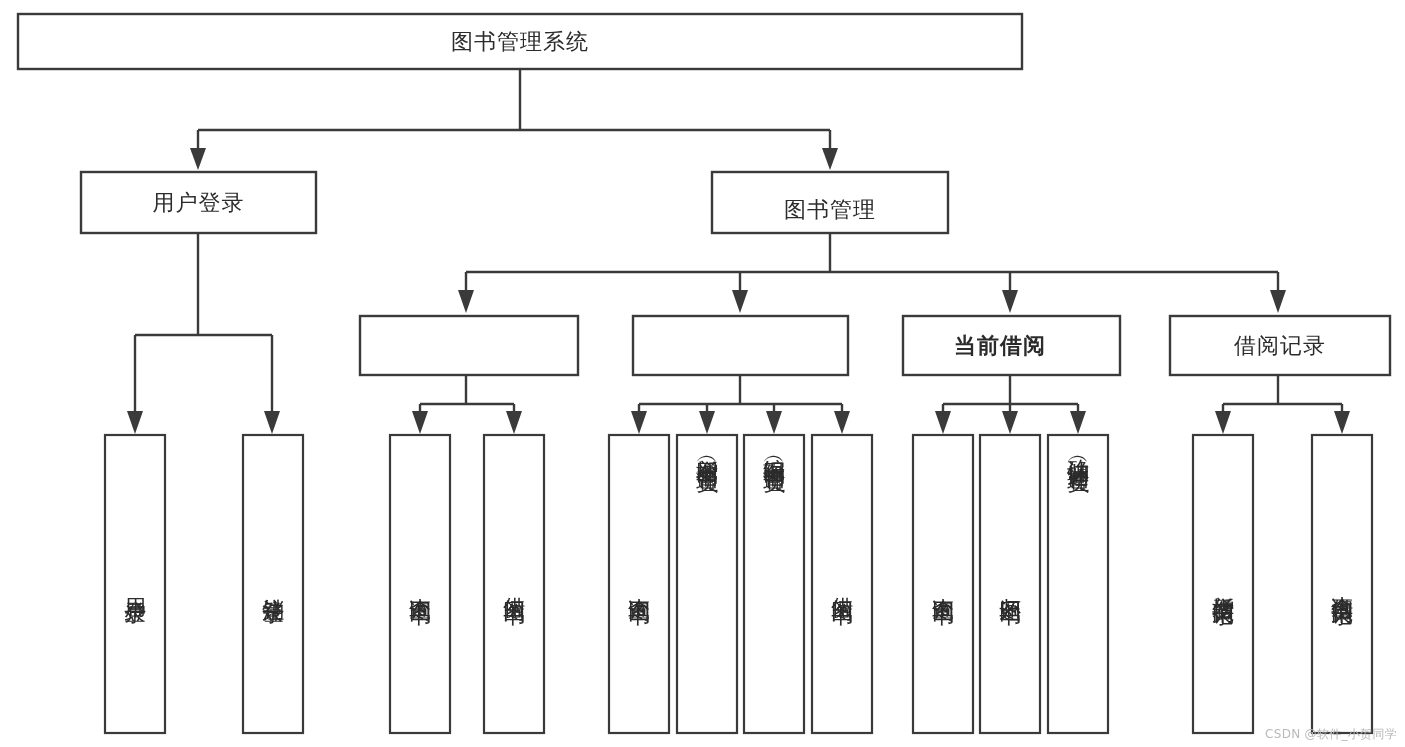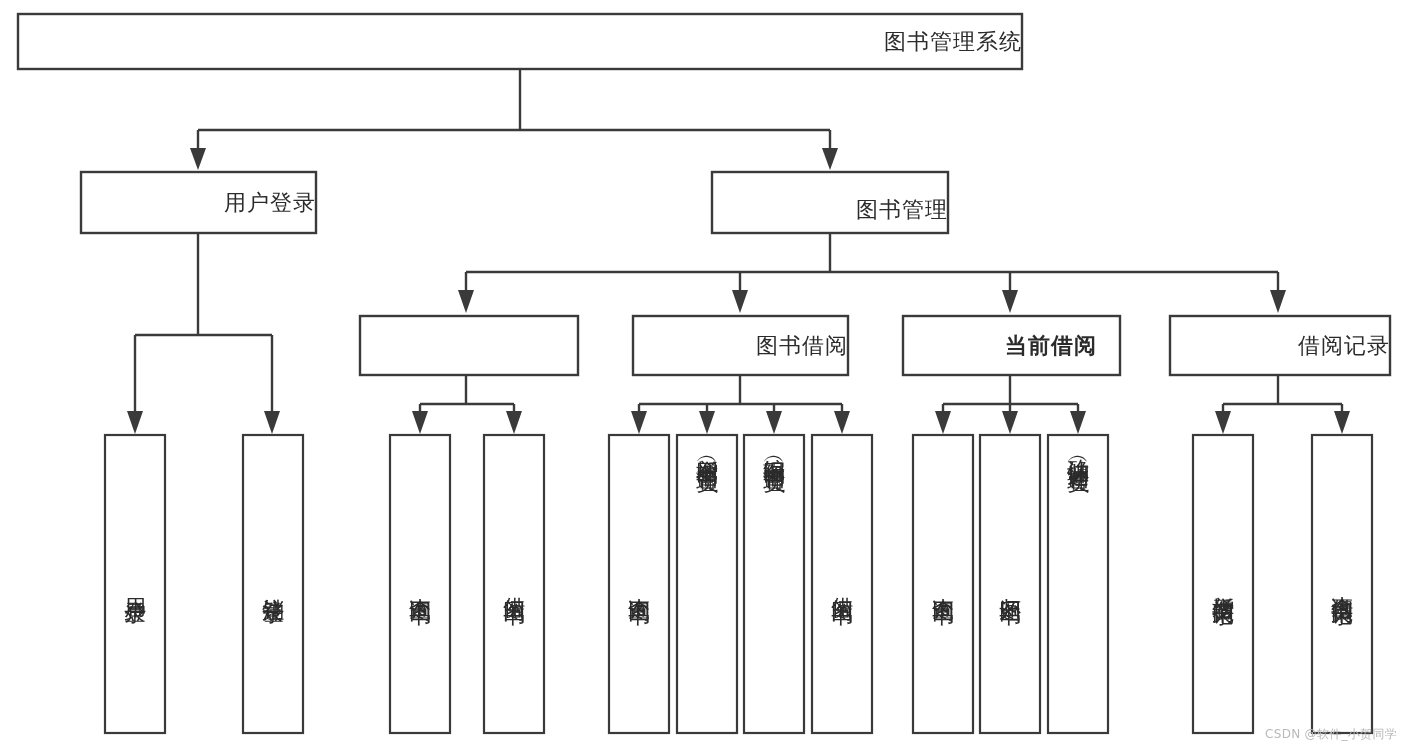--- a/index.html
+++ b/index.html
@@ -74,21 +74,21 @@
     font-size: 22px;
     line-height: 1.12;
     color: #2b2b2b;
     letter-spacing: 2px;
     white-space: nowrap;
   }
   .hlabel-cell {
     position: absolute;
     display: flex;
     align-items: center;
-    justify-content: flex-end;
+    justify-content: center;
     box-sizing: border-box;
     pointer-events: none;
     border-radius: 16px;
   }
   .hlabel-inner {
     font-family: "DejaVu Sans", "Liberation Sans", sans-serif;
     font-size: 22px;
     color: #2b2b2b;
     letter-spacing: 1px;
     white-space: nowrap;
@@ -214,23 +214,20 @@
 
   <div class="hlabel-cell" style="left:81px; top:172px; width:235px; height:61px;">
     <span class="hlabel-inner">用户登录</span>
   </div>
 
   <div class="hlabel-cell" style="left:712px; top:172px; width:236px; height:61px;margin-top:7px;">
     <span class="hlabel-inner">图书管理</span>
   </div>
 
 
-  <div class="hlabel-cell" style="left:633px; top:316px; width:215px; height:59px;">
-    <span class="hlabel-inner">图书借阅</span>
-  </div>
 
   <div class="hlabel-cell" style="left:903px; top:316px; width:194px; height:59px;font-weight:bold;">
     <span class="hlabel-inner">当前借阅</span>
   </div>
 
   <div class="hlabel-cell" style="left:1170px; top:316px; width:220px; height:59px;">
     <span class="hlabel-inner">借阅记录</span>
   </div>
 
   <div class="vlabel-cell" style="left:105px; top:435px; width:60px; height:298px;">

